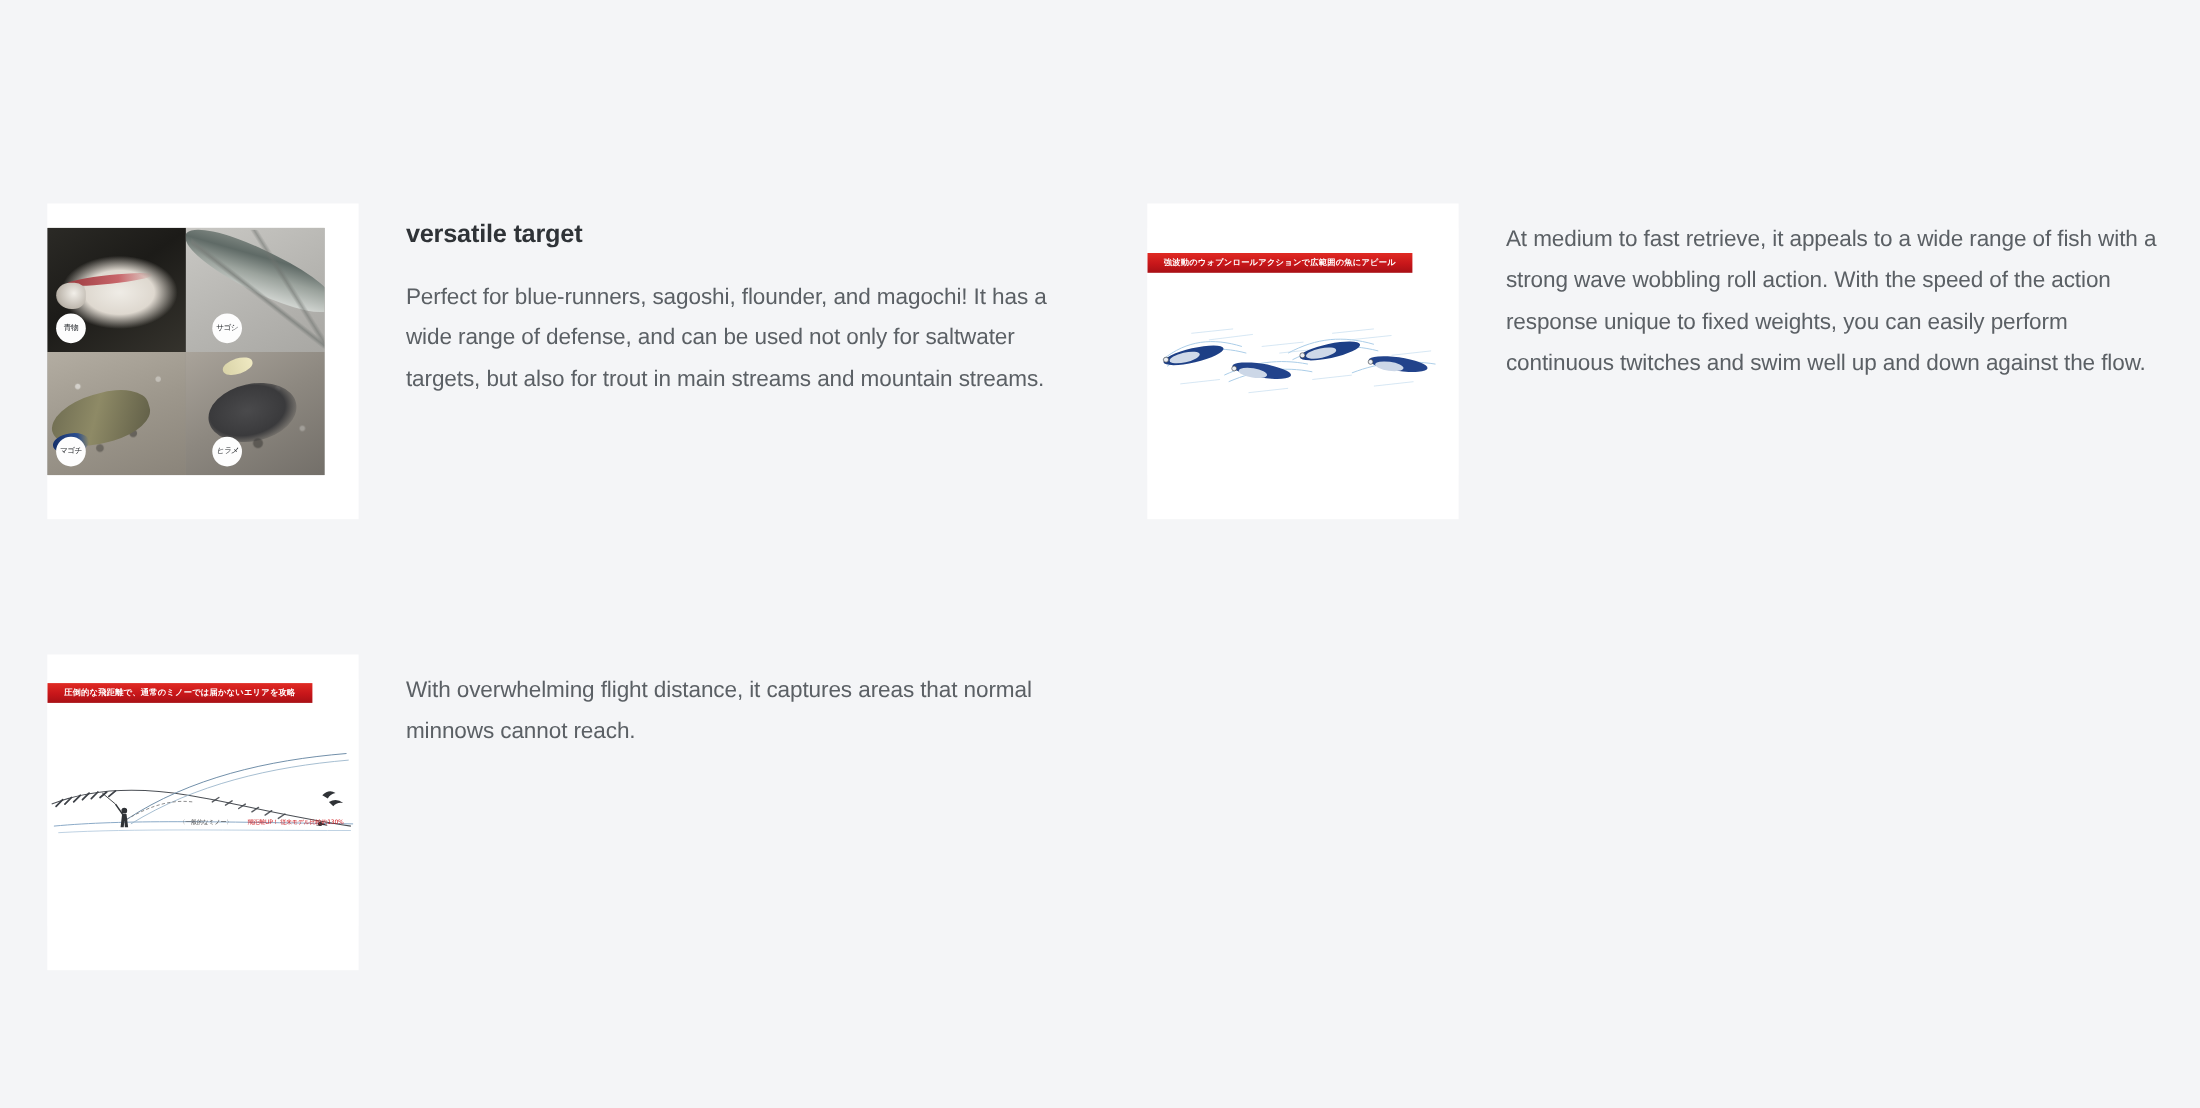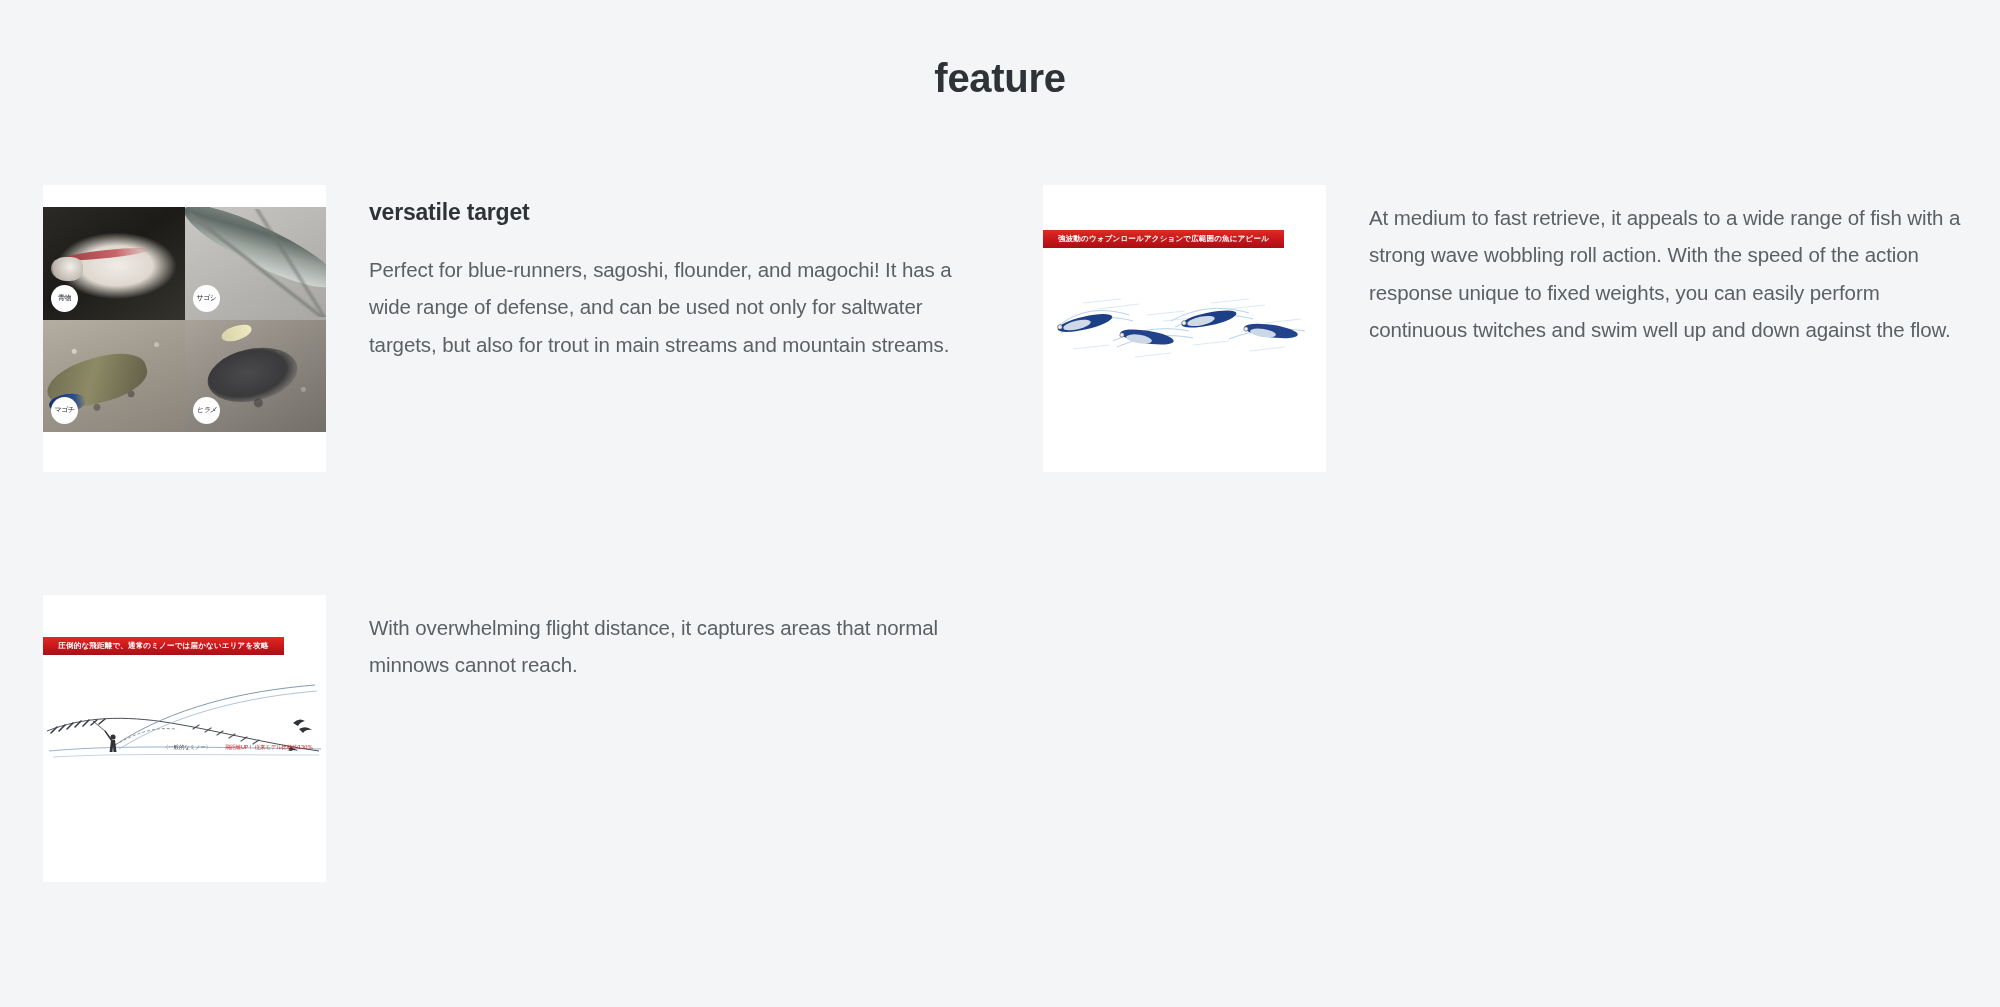--- a/index.html
+++ b/index.html
@@ -80,21 +80,21 @@
   .media-inner {
     width: 283px;
     height: 225px;
     overflow: hidden;
     position: relative;
   }
 
   
   .collage {
     position: relative;
-    width: 283px;
+    width: 252px;
     height: 225px;
     background: #8d8d8a;
   }
   .collage .cell {
     position: absolute;
     width: 50%;
     height: 50%;
     overflow: hidden;
   }
   .collage .c-tl { left: 0;   top: 0; }
@@ -240,21 +240,21 @@
     line-height: 18px;
     text-align: center;
     letter-spacing: 0.2px;
     font-weight: 700;
     font-family: "DejaVu Sans", sans-serif;
     white-space: nowrap;
     overflow: hidden;
   }
 
   .board-2 .board-banner { top: 23px; }
-  .board-3 .board-banner { top: 20px; }
+  .board-3 .board-banner { top: 4px; }
 
   .board-art { position: absolute; left: 0; width: 283px; }
   .board-2 .board-art { top: 62px;  height: 110px; }
   .board-3 .board-art { top: 48px;  height: 150px; }
 
   .art-caption {
     position: absolute;
     font-size: 5.5px;
     letter-spacing: -0.2px;
     white-space: nowrap;
@@ -286,21 +286,20 @@
     letter-spacing: -0.1px;
   }
 
   .row-2 .feature-heading { margin-bottom: 20px; }
 </style>
 </head>
 <body>
 
 <div class="page">
 
-  <h2 class="section-title">feature</h2>
 
   <div class="features">
 
     <div class="feature-row row-1">
 
       <div class="feature-block">
 
         <div class="media-card">
           <div class="media-inner">
             <div class="collage">

